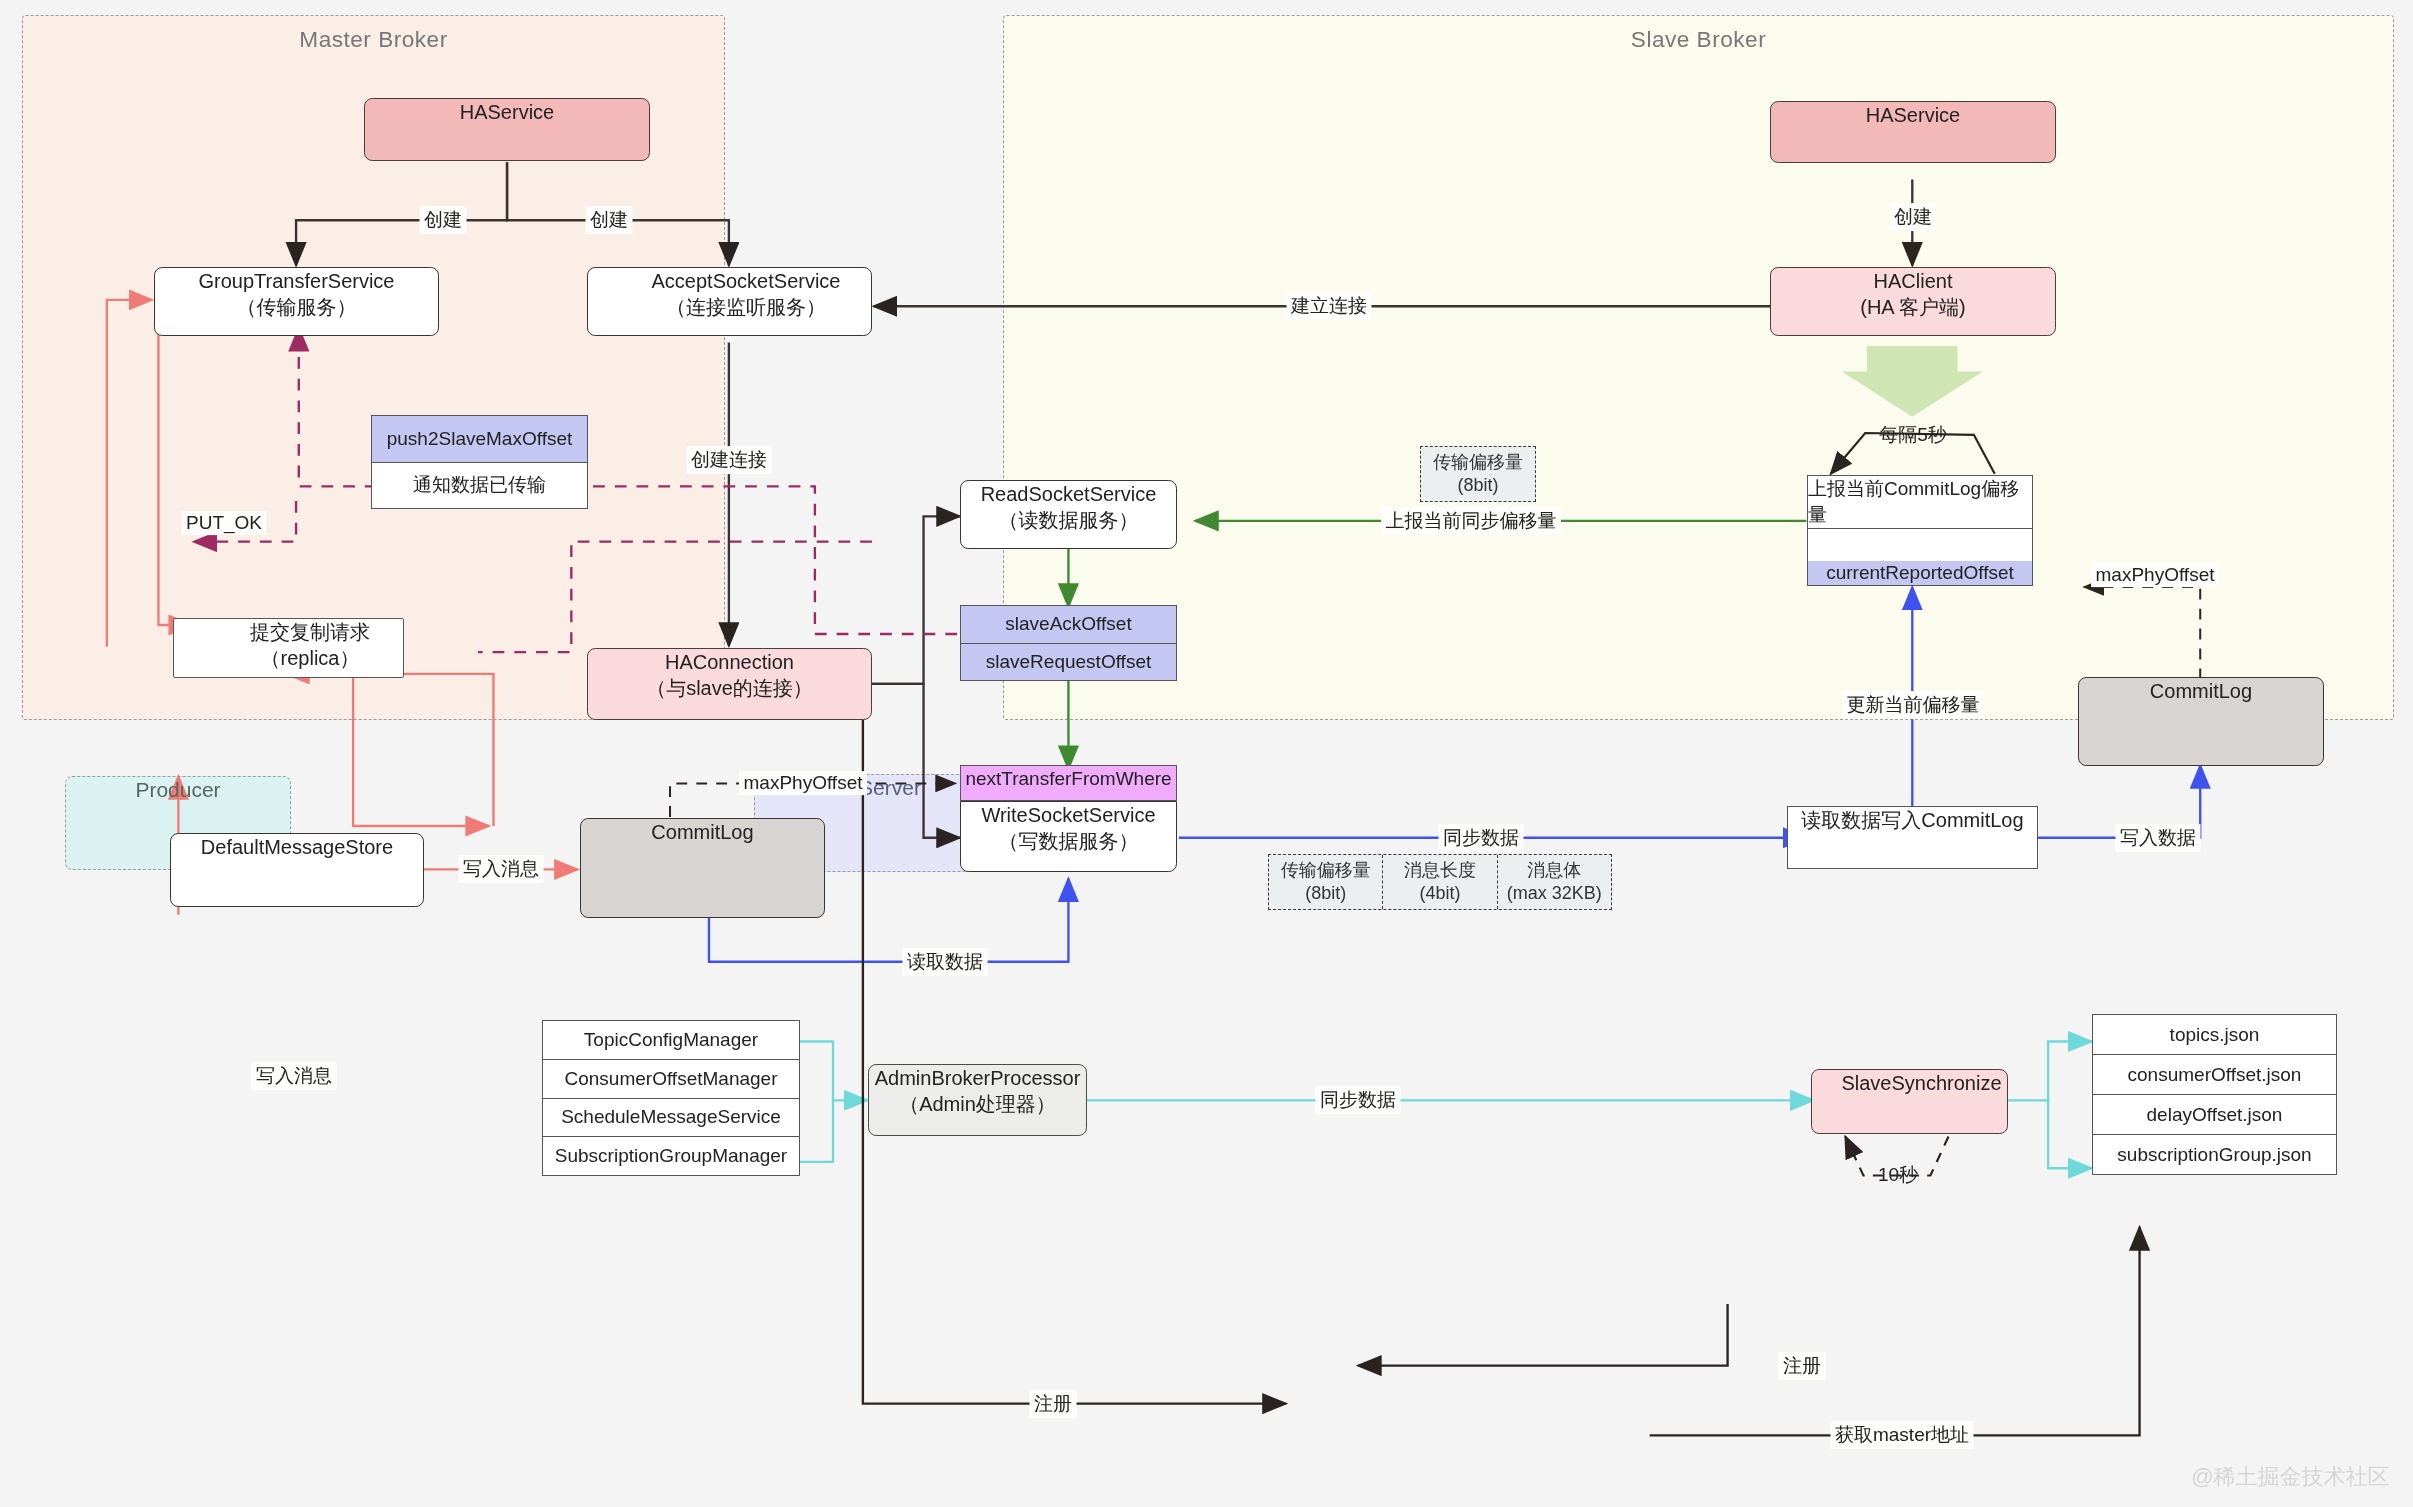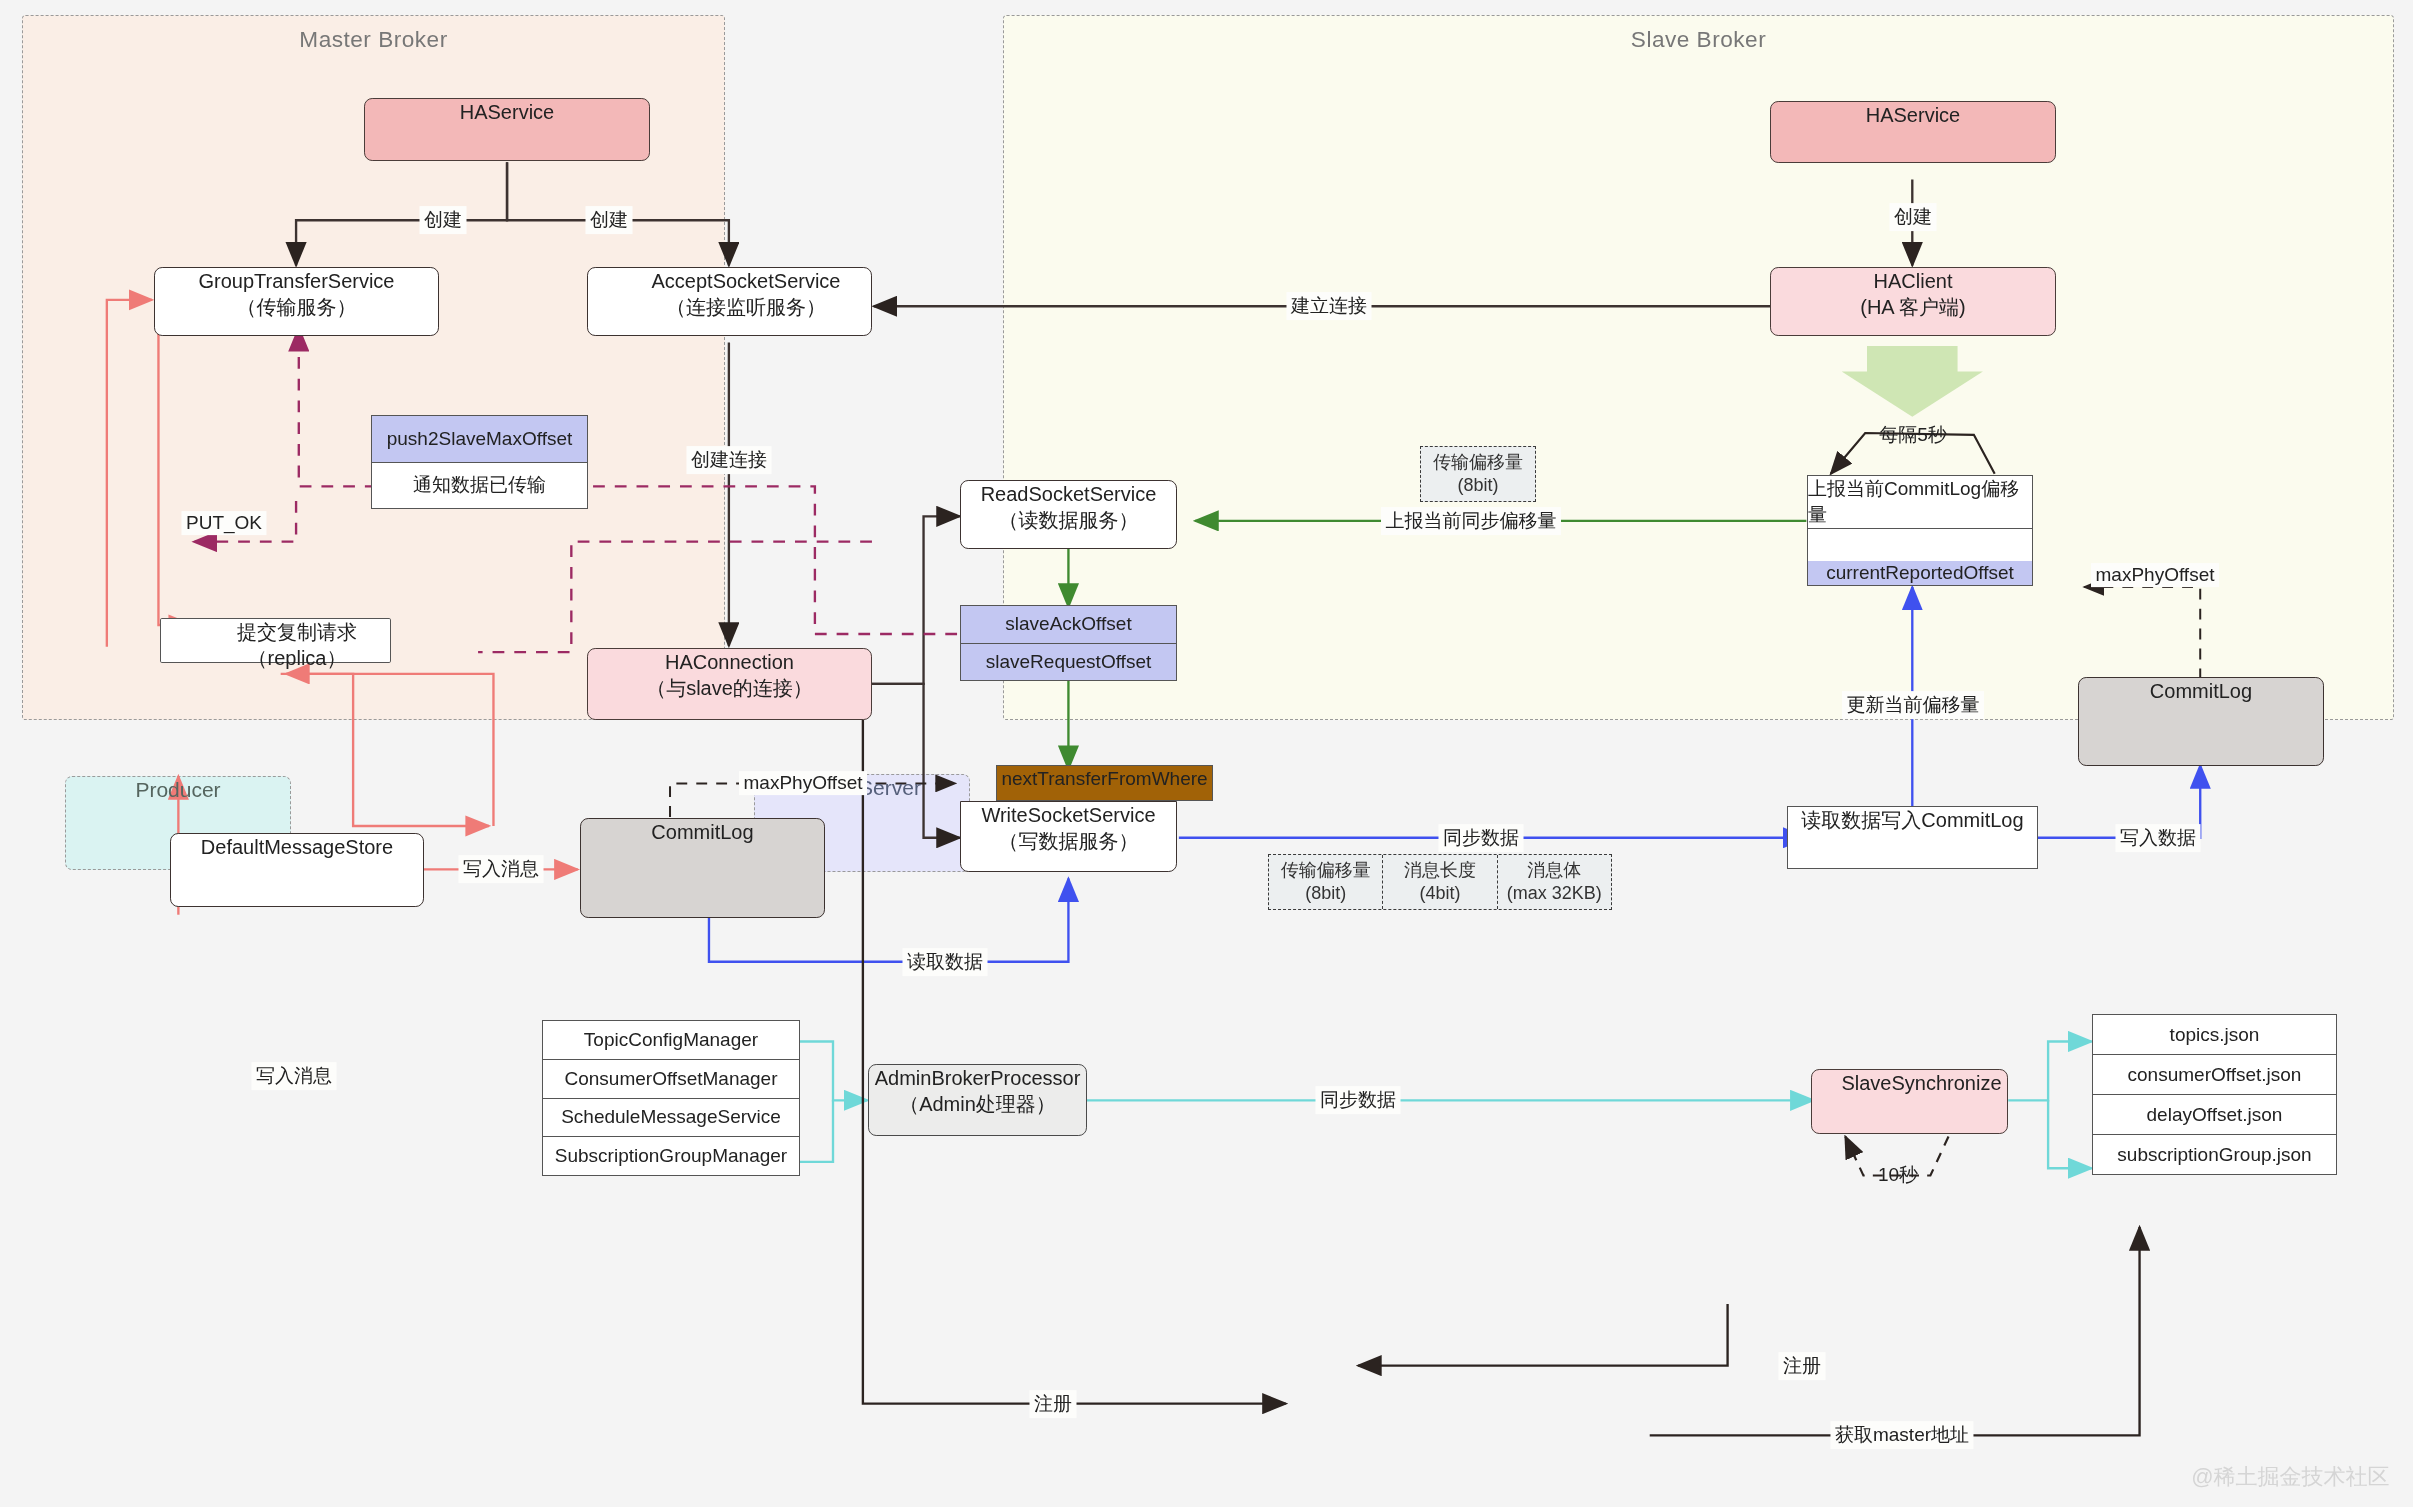--- a/index.html
+++ b/index.html
@@ -9,21 +9,21 @@
   .zone-title{position:absolute;top:11px;left:0;right:0;text-align:center;color:#777;font-size:22.6px;letter-spacing:0.5px;}
   .node{position:absolute;box-sizing:border-box;display:flex;flex-direction:column;align-items:center;justify-content:flex-start;
         text-align:center;line-height:1.32;color:#222;font-size:20px;}
   .node .l2{display:block;}
   .rect{border:1.8px solid #3c3230;background:#fff;border-radius:8.2px;}
   .sq{border:1.8px solid #555;background:#fff;border-radius:0;}
   .pink{background:#f3b8b8;border:1.8px solid #4a3c39;border-radius:8.2px;}
   .pink2{background:#fadadd;border:1.8px solid #4a3c39;border-radius:8.2px;}
   .gray{background:#d7d4d2;border:1.8px solid #3c3230;border-radius:8.2px;}
   .gray2{background:#ececeb;border:1.8px solid #4a4a4a;border-radius:8.2px;}
-  .lav{background:#a16207;border:1.8px solid #555;margin-left:36px;}
+  .lav{background:#f0abfc;border:1.8px solid #555;}
   .stack{position:absolute;box-sizing:border-box;border:1.8px solid #555;background:#fff;display:flex;flex-direction:column;}
   .stack .row{flex:1;display:flex;align-items:center;justify-content:center;font-size:19px;color:#222;border-bottom:1.4px solid #555;box-sizing:border-box;}
   .stack .row:last-child{border-bottom:none;}
   .stack .row.lavrow{background:#c3c7f2;}
   .dashbox{position:absolute;box-sizing:border-box;border:1.8px dashed #3a3a3a;background:#eceff0;display:flex;}
   .dashbox .seg{flex:1;display:flex;flex-direction:column;align-items:center;justify-content:center;font-size:18px;color:#333;
         border-right:1.8px dashed #3a3a3a;box-sizing:border-box;line-height:1.3;}
   .dashbox .seg:last-child{border-right:none;}
   .lbl{position:absolute;background:#fdfdfb;padding:0.9px 4.5px;font-size:19px;color:#222;white-space:nowrap;transform:translate(-50%,-50%);}
   .lbl.nb{background:transparent;}
@@ -163,21 +163,21 @@
   <div class="node rect" style="left:587px;top:267px;width:285px;height:69px;padding-left:33px;">
     <span>AcceptSocketService</span>
     <span class="l2">（连接监听服务）</span>
   </div>
 
   <div class="stack" style="left:371px;top:415px;width:217px;height:94px;">
     <div class="row lavrow">push2SlaveMaxOffset</div>
     <div class="row">通知数据已传输</div>
   </div>
 
-  <div class="node sq" style="left:160px;top:618px;width:231px;height:45px;border-radius:1.8px;padding-left:43px;">
+  <div class="node sq" style="left:173px;top:618px;width:231px;height:60px;border-radius:1.8px;padding-left:43px;">
     <span>提交复制请求</span>
     <span class="l2">（replica）</span>
   </div>
 
   <div class="node pink2" style="left:587px;top:648px;width:285px;height:72px;">
     <span>HAConnection</span>
     <span class="l2">（与slave的连接）</span>
   </div>
 
   <div class="node rect" style="left:960px;top:480px;width:217px;height:69px;">

